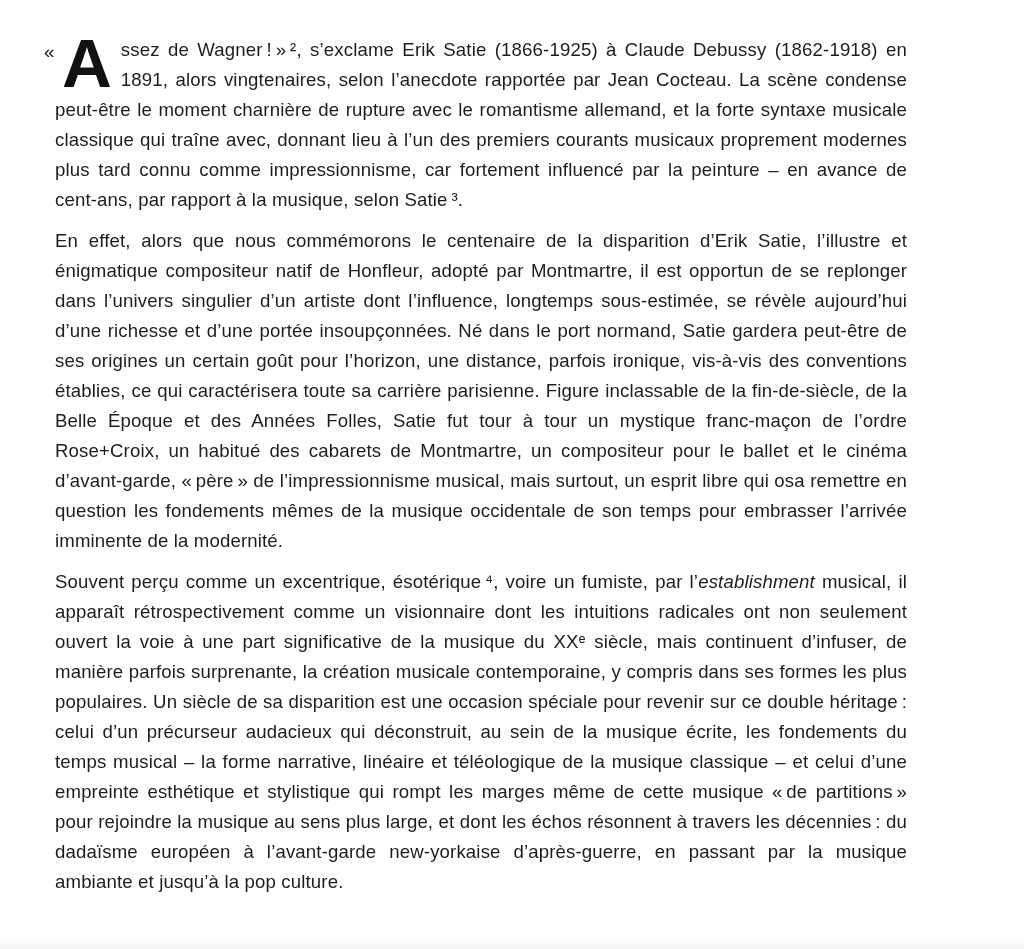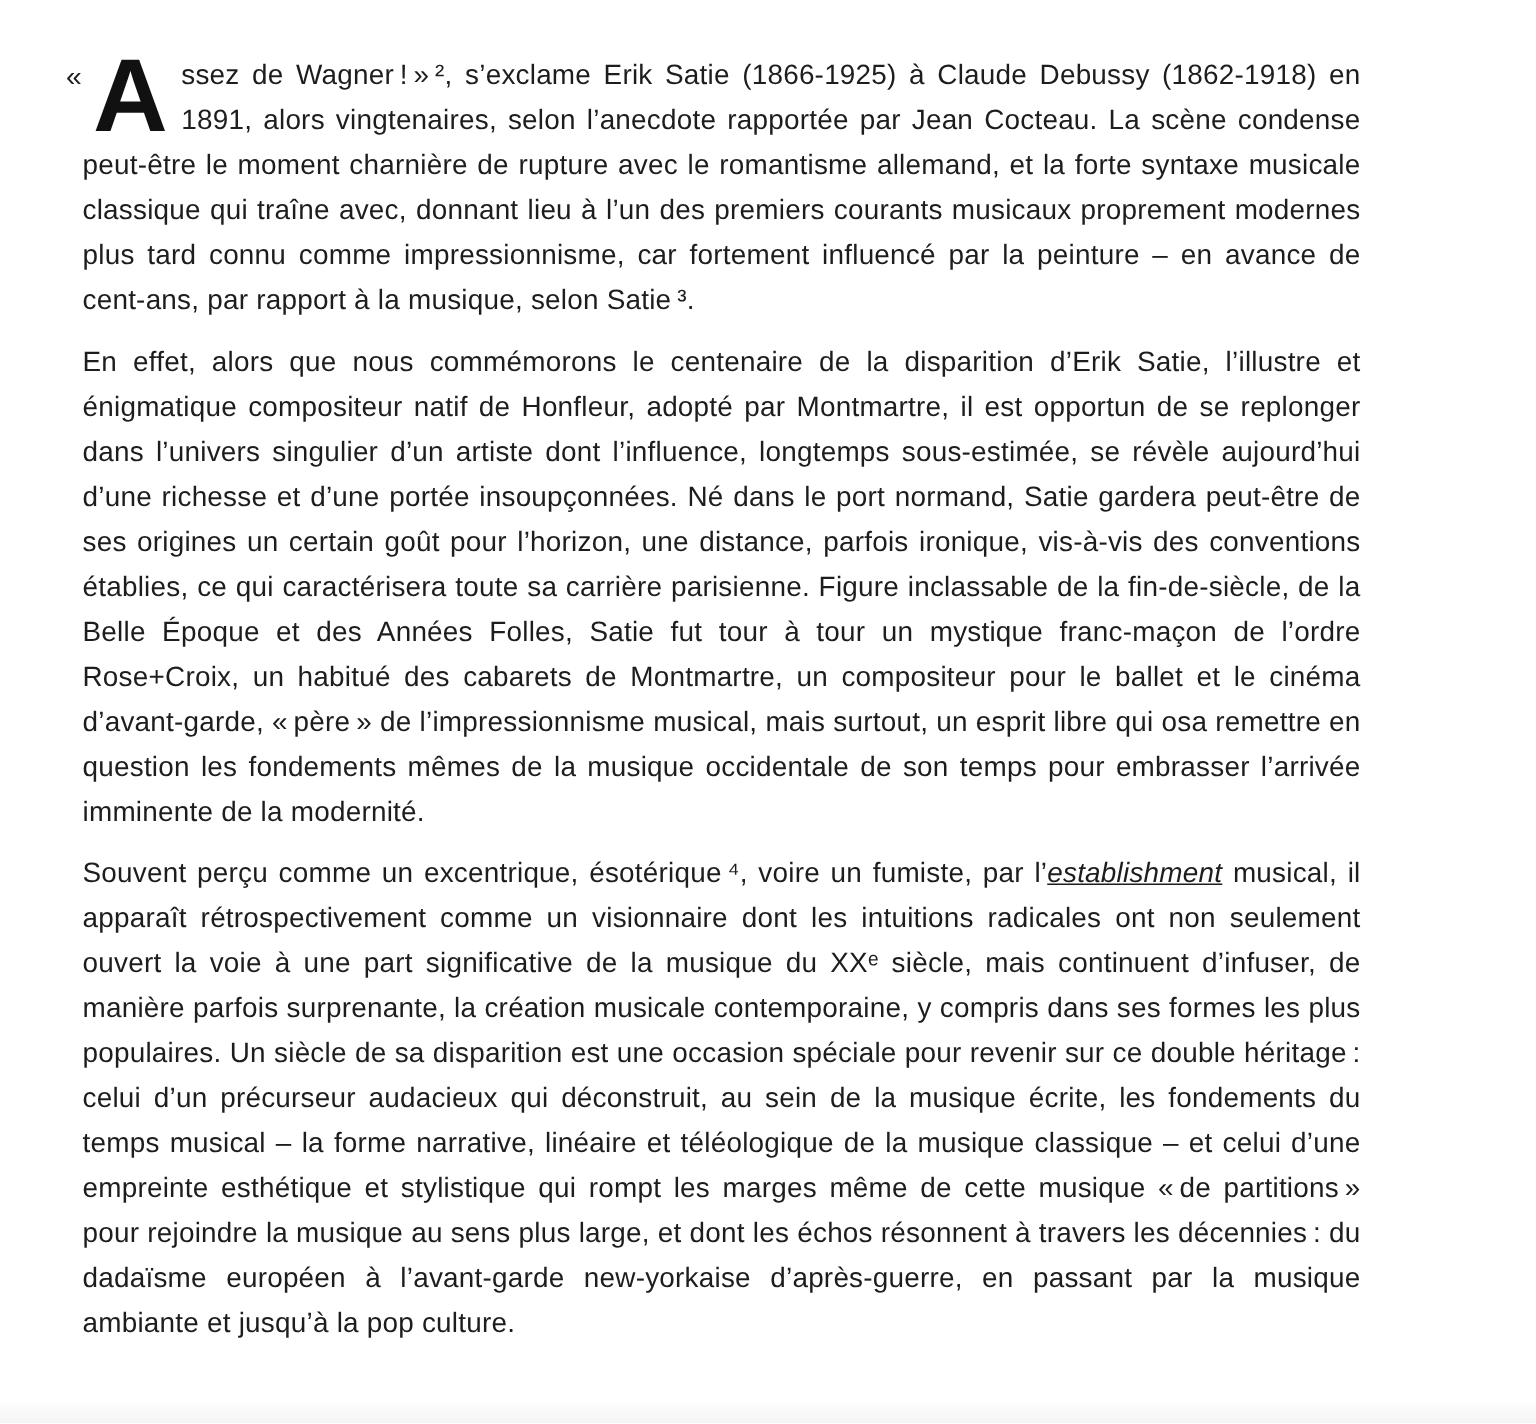--- a/index.html
+++ b/index.html
@@ -44,21 +44,20 @@
     height: 57px;
     padding: 1px 11px 0 7px;
     font-size: 69px;
     line-height: 56px;
     font-weight: 700;
     letter-spacing: -2px;
     color: #111111;
   }
   em.establishment {
     font-style: italic;
-    text-decoration: underline;
   }
   .bottom-fade {
     position: absolute;
     left: 0;
     right: 0;
     bottom: 0;
     height: 16px;
     background: linear-gradient(to bottom, rgba(0,0,0,0), rgba(0,0,0,0.045));
     pointer-events: none;
   }

